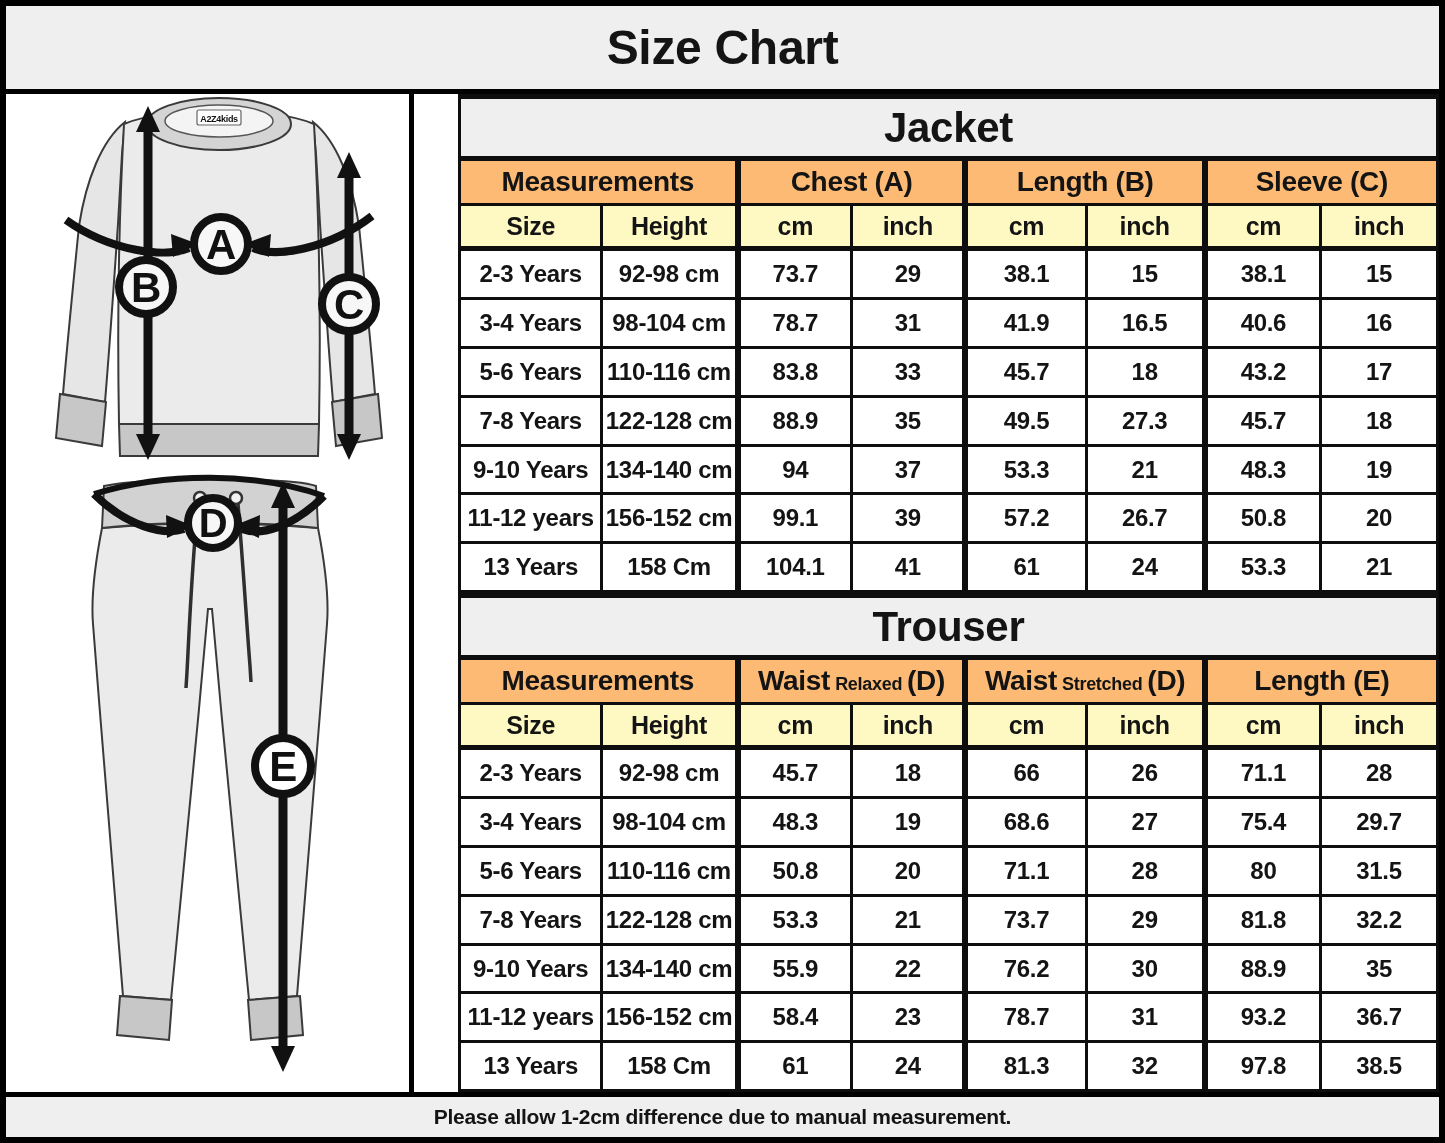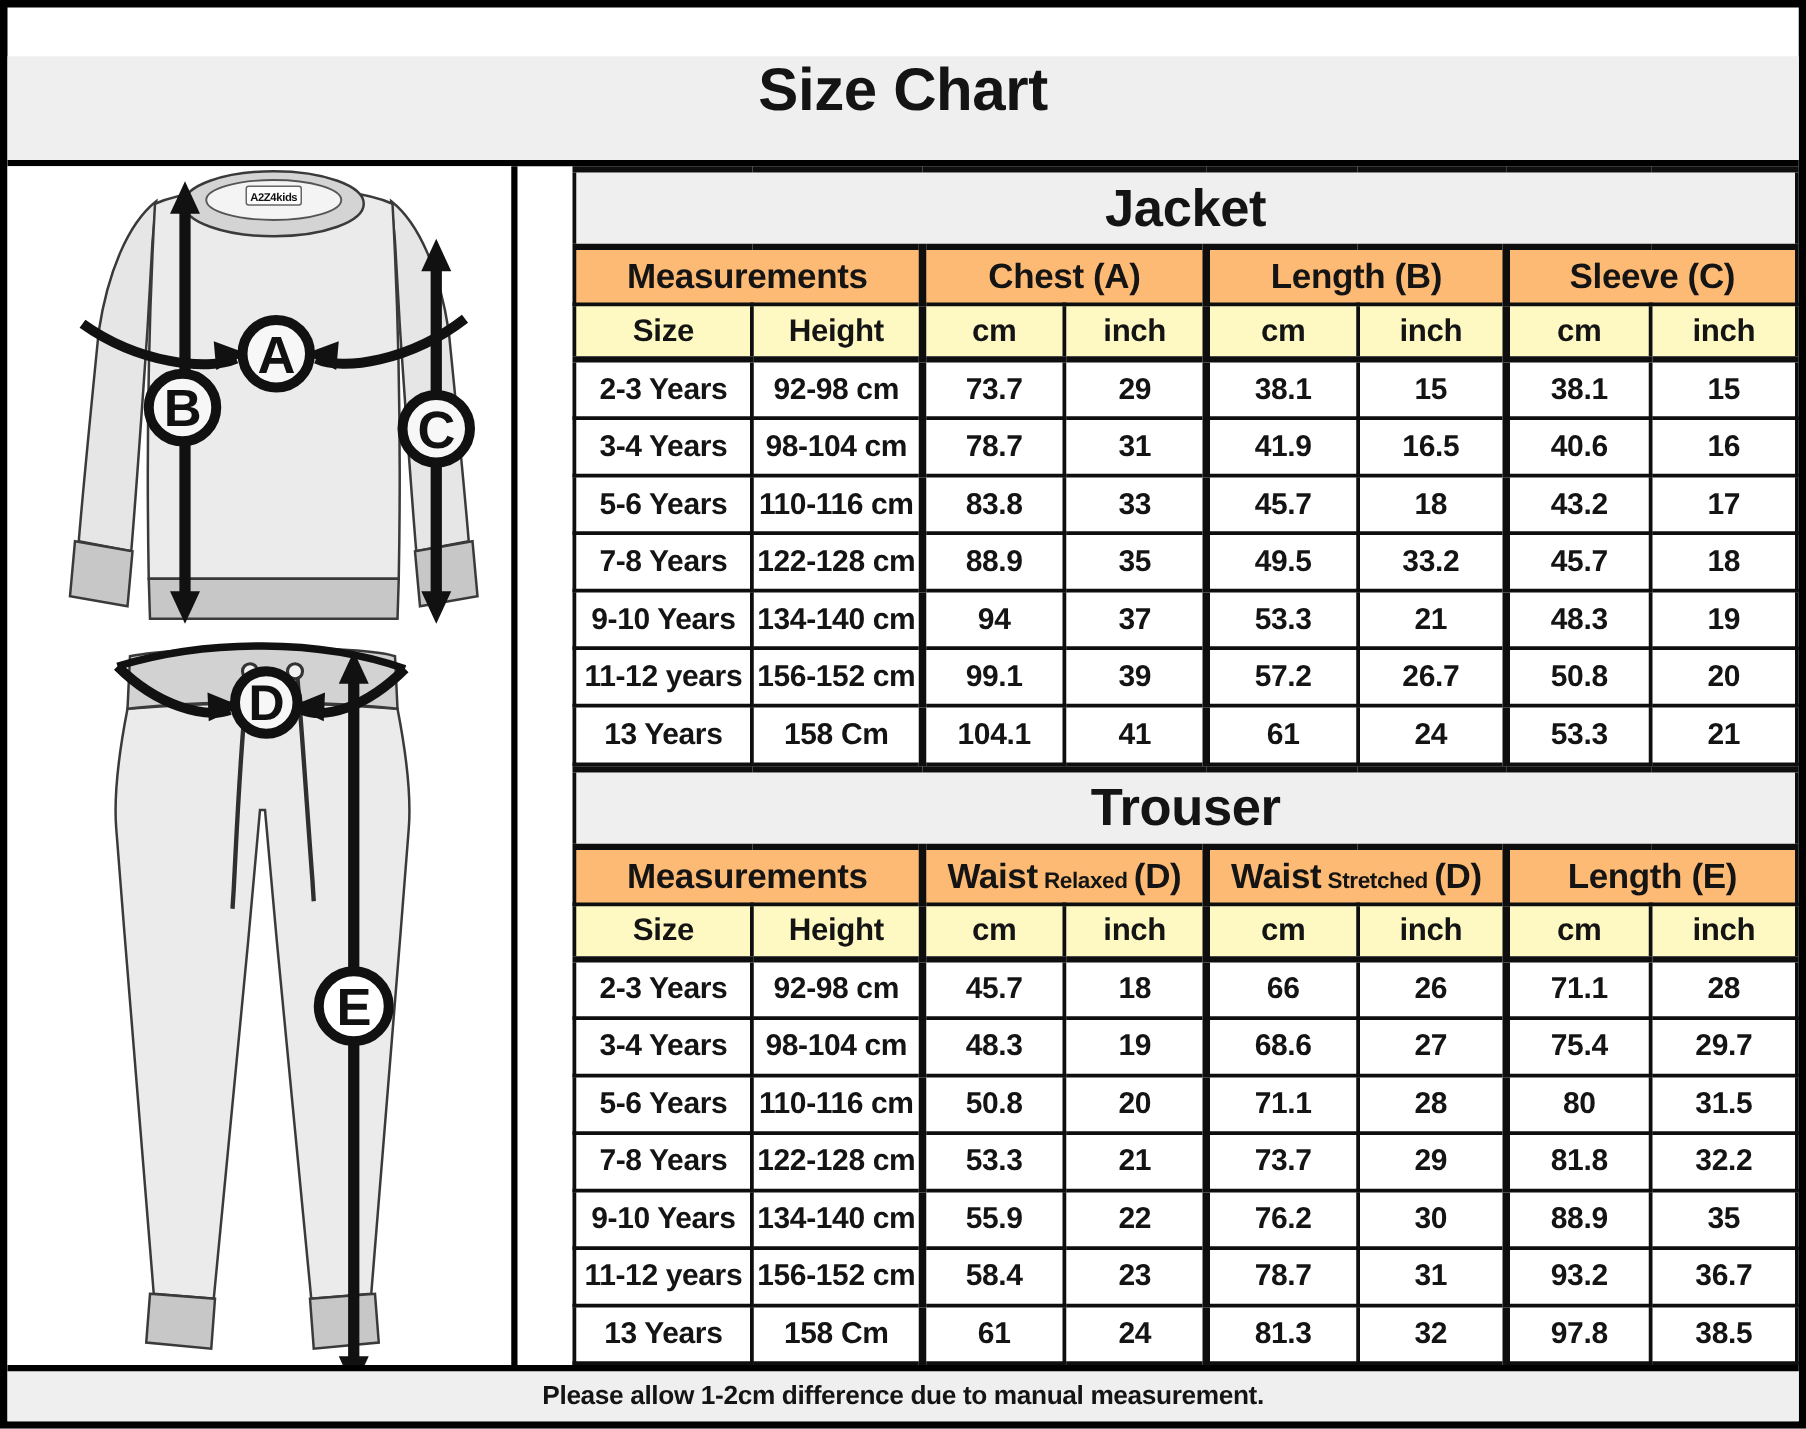--- a/index.html
+++ b/index.html
@@ -8,23 +8,22 @@
     width:1445px; height:1143px;
     border:6px solid #000;
     background:#fff;
     display:flex; flex-direction:column;
     font-family:"Liberation Sans", sans-serif;
     font-weight:bold; color:#141414;
     letter-spacing:-0.3px;
   }
   .title-bar {
     flex:0 0 88px; background:#efefef; border-bottom:5px solid #000;
-    display:flex; align-items:flex-start; justify-content:center;
+    display:flex; align-items:center; justify-content:center;
     font-size:48px;
-    margin-top:39px;
   }
   .main { flex:1 1 auto; display:flex; min-height:0;gap:44px; }
   .illustration {
     flex:0 0 408px; border-right:5px solid #000; background:#fff;
     overflow:hidden;
   }
   .tables { flex:1 1 auto; display:flex; flex-direction:column; min-width:0;justify-content:center; }
   .section { flex:1 1 50%; min-height:0; display:flex; }
   table { border-collapse:collapse; width:100%; height:100%; table-layout:fixed; }
   td {
@@ -192,21 +191,21 @@
                 <td>18</td>
                 <td class="thick-l">43.2</td>
                 <td>17</td>
               </tr>
               <tr>
                 <td>7-8 Years</td>
                 <td>122-128 cm</td>
                 <td class="thick-l">88.9</td>
                 <td>35</td>
                 <td class="thick-l">49.5</td>
-                <td>33.2</td>
+                <td>27.3</td>
                 <td class="thick-l">45.7</td>
                 <td>18</td>
               </tr>
               <tr>
                 <td>9-10 Years</td>
                 <td>134-140 cm</td>
                 <td class="thick-l">94</td>
                 <td>37</td>
                 <td class="thick-l">53.3</td>
                 <td>21</td>

